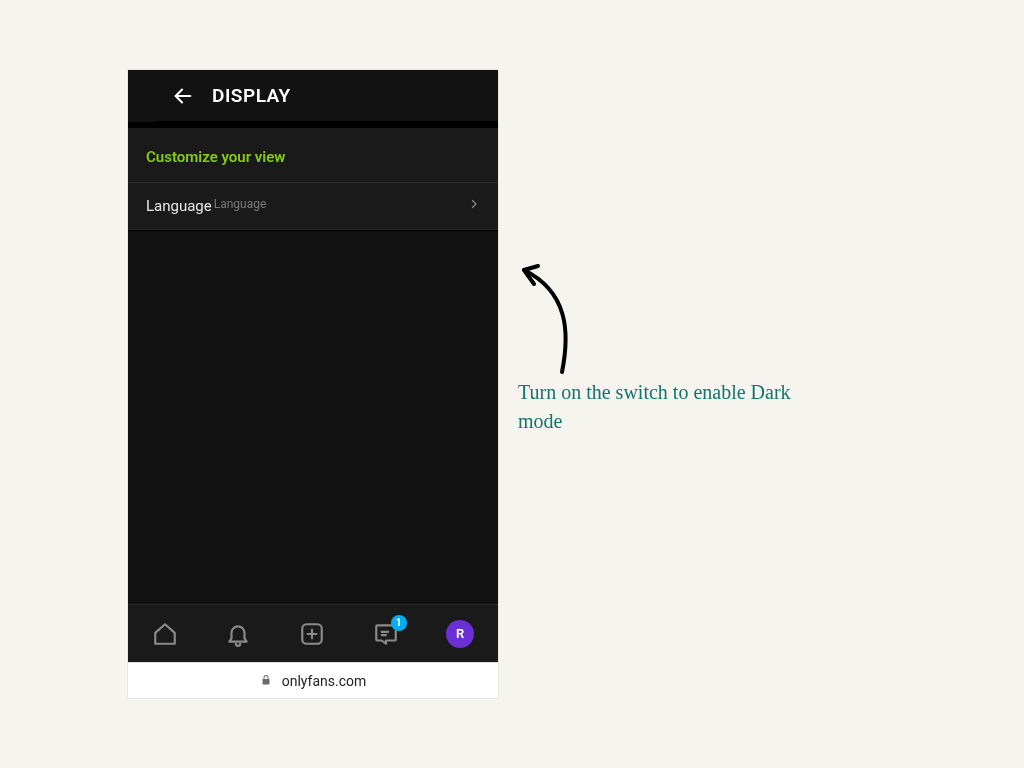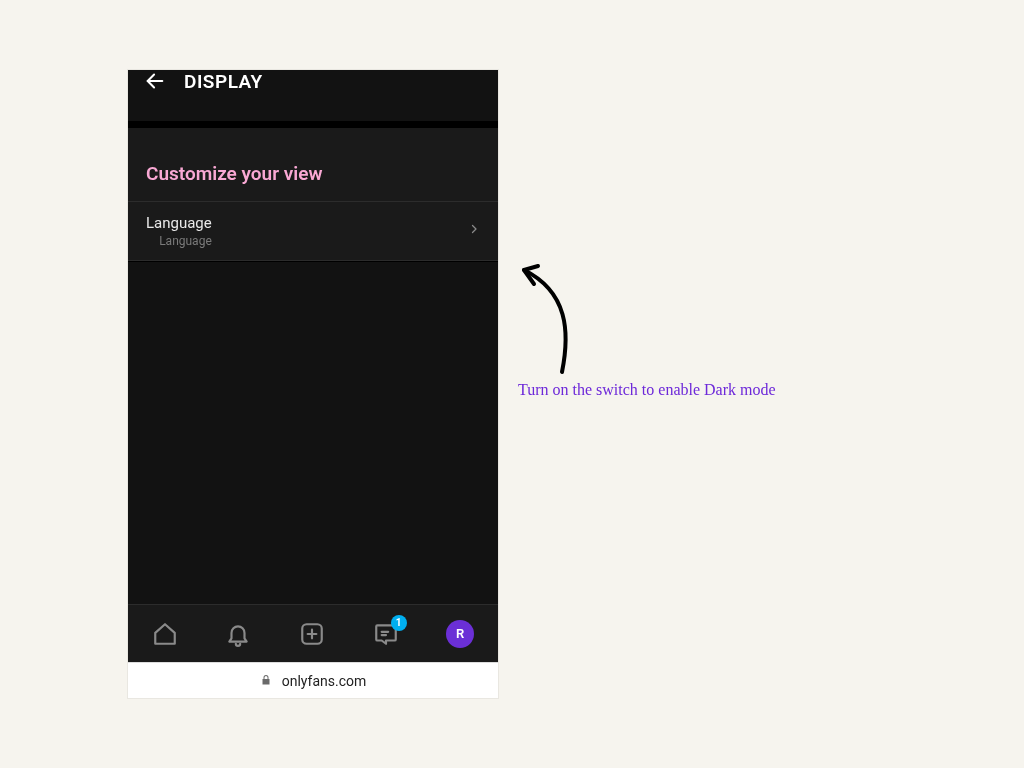--- a/index.html
+++ b/index.html
@@ -21,54 +21,55 @@
     display: flex;
     flex-direction: column;
     box-shadow: 0 0 0 1px rgba(0,0,0,0.05);
   }
 
   
   .header {
     height: 52px;
     background: #121212;
     display: flex;
-    align-items: flex-start;
+    align-items: center;
     padding: 0 16px;
     gap: 18px;
     border-bottom: 1px solid #000;
+    margin-left: 28px;
   }
   .back-arrow svg { display:block; }
   .header-title {
     color: #fff;
     font-size: 19px;
     font-weight: 600;
     letter-spacing: 0.5px;
   }
 
   
   .section-head {
     background: #1a1a1a;
-    color: #f9a8d4;
+    color: #84cc16;
     font-weight: 600;
-    font-size: 19px;
-    padding: 34px 18px 16px 18px;
+    font-size: 15px;
+    padding: 20px 18px 16px 18px;
     border-top: 6px solid #000;
     border-bottom: 1px solid #2c2c2c;
   }
 
   
   .row {
     background: #1a1a1a;
     display: flex;
     align-items: center;
     justify-content: space-between;
     padding: 12px 18px;
     border-bottom: 1px solid #2c2c2c;
   }
-  .row .left { display:flex; flex-direction:column; gap:2px;text-align:right; }
+  .row .left { display:flex; flex-direction:row; gap:2px;text-align:right; }
   .row-title { color:#e8e8e8; font-size:15px; }
   .row-sub { color:#7a7a7a; font-size:12px; }
   .chevron { color:#8a8a8a; }
 
   
   .toggle {
     width: 40px;
     height: 20px;
     border-radius: 20px;
     position: relative;
@@ -140,23 +141,23 @@
     top: 252px;
     width: 80px;
     height: 130px;
     pointer-events:none;
   }
   .annotation-text {
     position:absolute;
     left: 518px;
     top: 378px;
     width: 300px;
-    color:#6d28d9;
+    color:#0f766e;
     font-family: "Comic Sans MS", "Bradley Hand", "Segoe Script", cursive;
-    font-size: 16px;
+    font-size: 20px;
     line-height: 1.45;
   }
 </style>
 </head>
 <body>
 
 <div class="phone">
 
   <div class="header">
     <span class="back-arrow">

